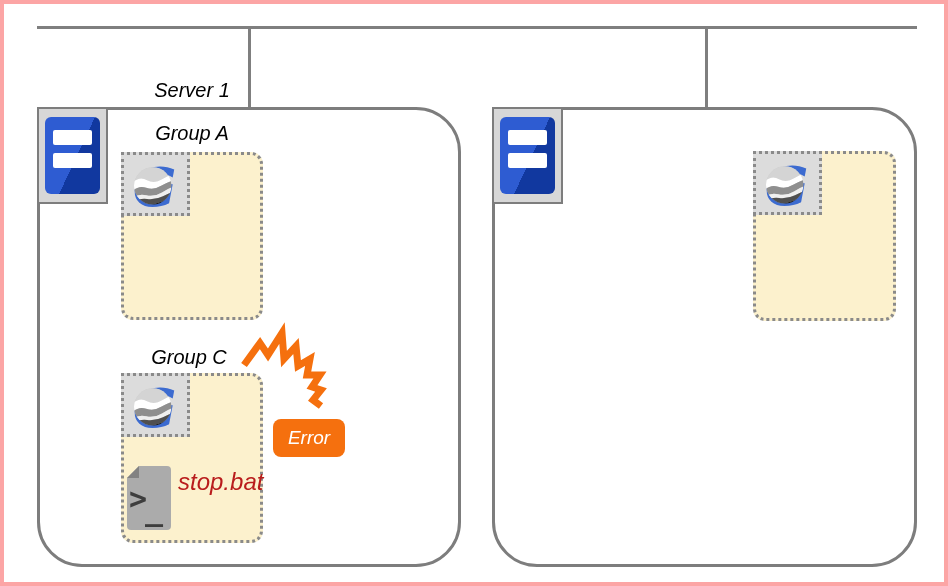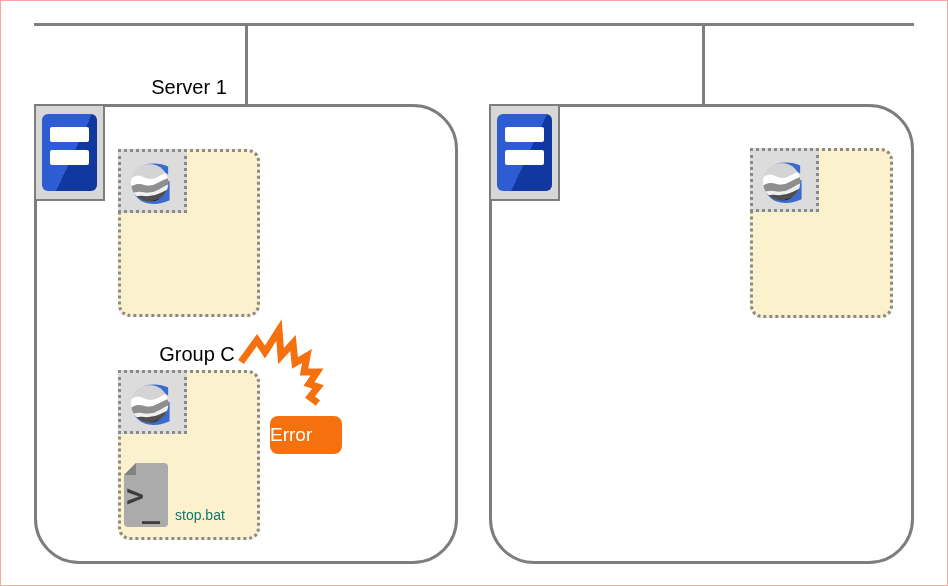--- a/index.html
+++ b/index.html
@@ -1,38 +1,38 @@
 <!DOCTYPE html>
 <html><head>
 <meta charset="utf-8">
 <style>
   html,body{margin:0;padding:0;background:#ffffff;font-family:"Liberation Sans",sans-serif;}
   .canvas{
     position:relative;width:948px;height:586px;background:#ffffff;
-    border:1px solid #fca5a5;box-sizing:border-box;overflow:hidden;
+    border:4px solid #fca5a5;box-sizing:border-box;overflow:hidden;font-style:italic;
   }
   
   .h-line{position:absolute;left:33px;top:22px;width:880px;height:3px;background:#7f7f7f;}
   .v-line{position:absolute;top:22px;width:3px;height:82px;background:#7f7f7f;}
   .v-line.s1{left:244px;}
   .v-line.s2{left:701px;}
   
   .server-box{
     position:absolute;top:103px;height:460px;box-sizing:border-box;
     border:3px solid #7d7d7d;border-radius:45px;background:#ffffff;
   }
   .server-box.s1{left:33px;width:424px;}
   .server-box.s2{left:488px;width:425px;}
   
   .lbl{position:absolute;width:160px;text-align:center;font-size:20px;color:#000;line-height:20px;white-space:nowrap;}
   .server-lbl.s1{left:108px;top:76px;}
   .server-lbl.s2{left:561px;top:76px;}
   .group-lbl.a{left:108px;top:119px;}
   .group-lbl.b{left:732px;top:119px;}
-  .group-lbl.c{left:116px;top:343px;}
+  .group-lbl.c{left:105px;top:343px;}
   
   .server-icon{
     position:absolute;width:71px;height:97px;background:#d7d7d7;
     border:2px solid #7d7d7d;box-sizing:border-box;
   }
   .server-icon.s1{left:33px;top:103px;}
   .server-icon.s2{left:488px;top:103px;}
   .server-icon .body{
     position:absolute;left:6px;top:8px;width:55px;height:77px;border-radius:6px;
     background:linear-gradient(115deg,#2e5cd2 0 55%,#11389f 55% 100%);
@@ -56,27 +56,27 @@
     background:#dcdcdc;border:3px dotted #8a8a8a;
   }
   .app-square.a{left:117px;top:148px;}
   .app-square.b{left:749px;top:147px;}
   .app-square.c{left:117px;top:369px;}
   .app-square svg{position:absolute;left:0;top:0;width:63px;height:58px;}
   
   .error-badge{
     position:absolute;left:269px;top:415px;width:72px;height:38px;
     background:#f5700e;border-radius:8px;color:#ffffff;font-size:19px;
-    line-height:38px;
+    line-height:38px;text-align:center;
   }
   
   .spark{position:absolute;left:233px;top:316px;width:96px;height:94px;}
   
   .bat-icon{position:absolute;left:122px;top:461px;width:46px;height:66px;}
-  .stopbat-lbl{position:absolute;left:174px;top:504px;font-size:14px;line-height:20px;color:#0f766e;white-space:nowrap;}
+  .stopbat-lbl{position:absolute;left:174px;top:468px;font-size:24px;line-height:20px;color:#b91c1c;white-space:nowrap;}
 </style>
 </head>
 <body>
 
 <svg width="0" height="0" style="position:absolute" aria-hidden="true">
   <defs>
     <clipPath id="globeClip">
         <circle cx="30" cy="33" r="20"></circle>
       </clipPath>
     <symbol id="g-logo" viewBox="0 0 66 62">
@@ -111,20 +111,21 @@
       <div class="bar b2"></div>
     </div>
   </div>
   <div class="server-icon s2">
     <div class="body">
       <div class="bar b1"></div>
       <div class="bar b2"></div>
     </div>
   </div>
 
+  <div class="lbl group-lbl a">Group A</div>
   <div class="group-rect a"></div>
   <div class="app-square a">
     <svg viewBox="0 0 66 62">
         <use href="#g-logo"></use>
       </svg>
   </div>
 
   <div class="group-rect b"></div>
   <div class="app-square b">
     <svg viewBox="0 0 66 62">

